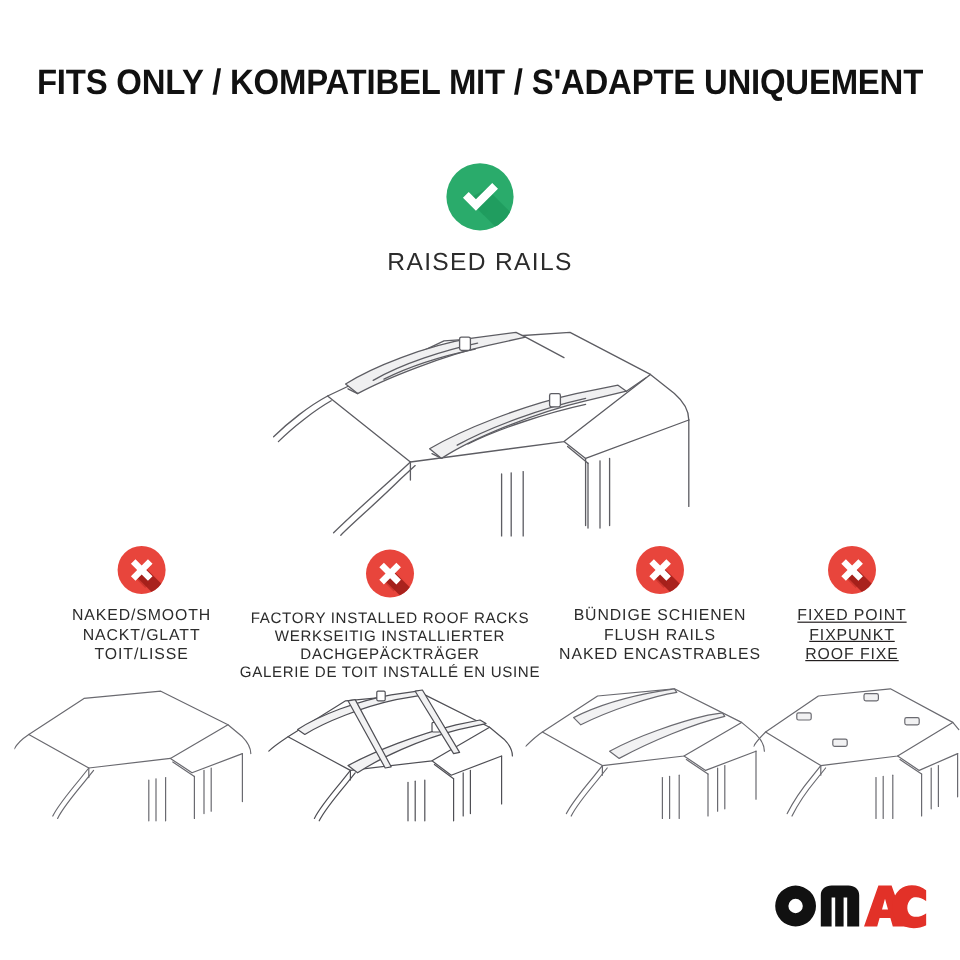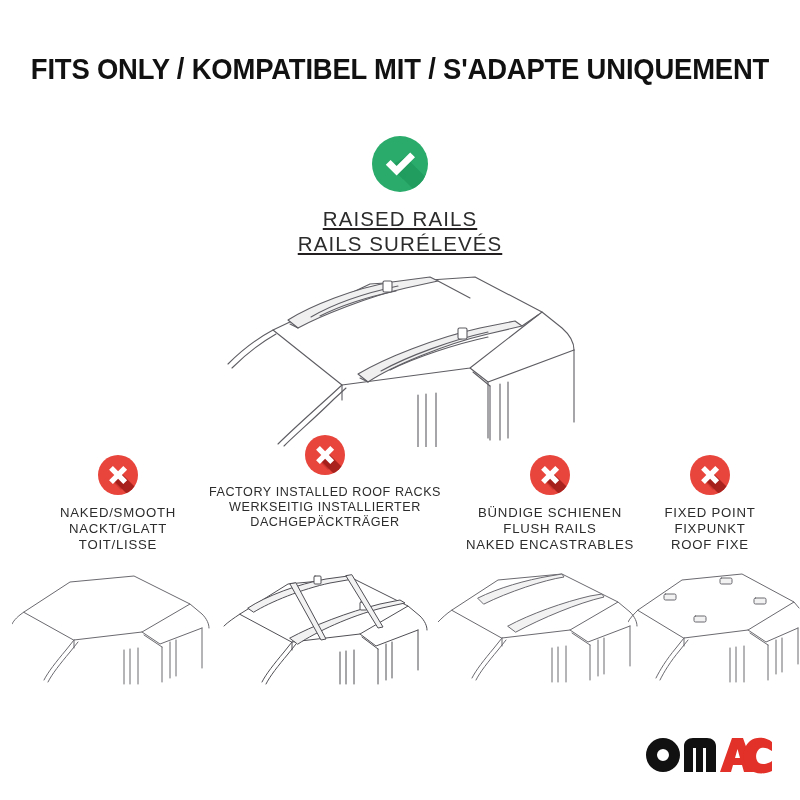--- a/index.html
+++ b/index.html
@@ -32,21 +32,20 @@
     white-space: nowrap;
   }
 
   
   .main-block {
     position: absolute;
     left: 0;
     right: 0;
     top: 136px;
     text-align: center;
-    text-decoration: underline;
   }
   .icon-badge {
     width: 56px;
     height: 56px;
     border-radius: 50%;
     margin: 0 auto;
     position: relative;
     overflow: hidden;
   }
   .icon-badge.ok   { background: #2aab6b; }
@@ -122,21 +121,20 @@
   <div class="icon-badge ok">
     <svg class="badge-shadow" viewBox="0 0 56 56" width="56" height="56" aria-hidden="true">
       <path d="M33.5 21 L56 43.5 L56 56 L44 56 L18 30 Z" fill="#1f9a5d" opacity="0.85"></path>
       <path d="M23.5 28.2 L20.0 31.7 L25.2 36.9 L24.9 37.2 L31 43.3 L34.5 39.8 Z" fill="#1f9a5d" opacity="0.55"></path>
       <path d="M13.8 28.8 L18.6 24.0 L24.6 30.0 L38.2 16.4 L43.0 21.2 L24.6 39.6 Z" fill="#ffffff"></path>
     </svg>
   </div>
 
   <div class="main-labels">
     <div>RAISED RAILS</div>
-    <div>RAILS SURÉLEVÉS</div>
   </div>
 </div>
 
 <div class="main-illustration">
   <svg viewBox="0 0 470 175" width="470" height="175" aria-hidden="true">
     <g fill="none" stroke="#5d5d63" stroke-width="1.1" stroke-linejoin="round" stroke-linecap="round">
 
       <path d="M103 58 L200 12 L305 5 L372 40 L300 96 L172 113 Z" fill="#ffffff"></path>
 
       <path d="M103 58 C 88 66, 70 80, 58 92"></path>
@@ -185,51 +183,52 @@
       <path d="M14.9 11.0 L11.1 14.8 L16.3 20.0 L11.1 25.2 L14.9 29.0 L20.1 23.8 L25.3 29.0 L29.1 25.2 L23.9 20.0 L29.1 14.8 L25.3 11.0 L20.1 16.2 Z" fill="#ffffff"></path>
     </svg>
   </div>
   <div class="labels">
     <div>NAKED/SMOOTH</div>
     <div>NACKT/GLATT</div>
     <div>TOIT/LISSE</div>
   </div>
 </div>
 
-<div class="bad-col wide" style="left:190px; top:435px; width:270px;">
+<div class="bad-col wide" style="left:190px; top:458px; width:270px;">
   <div class="icon-badge bad">
     <svg class="badge-shadow" viewBox="0 0 40 40" width="40" height="40" aria-hidden="true">
       <path d="M22.5 17.5 L40 35 L40 40 L30 40 L14 24 Z" fill="#9e1c18" opacity="0.85"></path>
       <path d="M16.8 21.5 L13.2 25.1 L23.0 34.9 L26.6 31.3 Z" fill="#9e1c18" opacity="0.35"></path>
       <path d="M14.9 11.0 L11.1 14.8 L16.3 20.0 L11.1 25.2 L14.9 29.0 L20.1 23.8 L25.3 29.0 L29.1 25.2 L23.9 20.0 L29.1 14.8 L25.3 11.0 L20.1 16.2 Z" fill="#ffffff"></path>
     </svg>
   </div>
   <div class="labels">
     <div>FACTORY INSTALLED ROOF RACKS</div>
     <div>WERKSEITIG INSTALLIERTER</div>
     <div>DACHGEPÄCKTRÄGER</div>
+    <div>GALERIE DE TOIT INSTALLÉ EN USINE</div>
   </div>
 </div>
 
 <div class="bad-col" style="left:455px; top:455px; width:190px;">
   <div class="icon-badge bad">
     <svg class="badge-shadow" viewBox="0 0 40 40" width="40" height="40" aria-hidden="true">
       <path d="M22.5 17.5 L40 35 L40 40 L30 40 L14 24 Z" fill="#9e1c18" opacity="0.85"></path>
       <path d="M16.8 21.5 L13.2 25.1 L23.0 34.9 L26.6 31.3 Z" fill="#9e1c18" opacity="0.35"></path>
       <path d="M14.9 11.0 L11.1 14.8 L16.3 20.0 L11.1 25.2 L14.9 29.0 L20.1 23.8 L25.3 29.0 L29.1 25.2 L23.9 20.0 L29.1 14.8 L25.3 11.0 L20.1 16.2 Z" fill="#ffffff"></path>
     </svg>
   </div>
   <div class="labels">
     <div>BÜNDIGE SCHIENEN</div>
     <div>FLUSH RAILS</div>
     <div>NAKED ENCASTRABLES</div>
   </div>
 </div>
 
-<div class="bad-col" style="left:632px; top:455px; width:156px;">
+<div class="bad-col" style="left:632px; top:455px; width:156px;text-decoration:underline;">
   <div class="icon-badge bad">
     <svg class="badge-shadow" viewBox="0 0 40 40" width="40" height="40" aria-hidden="true">
       <path d="M22.5 17.5 L40 35 L40 40 L30 40 L14 24 Z" fill="#9e1c18" opacity="0.85"></path>
       <path d="M16.8 21.5 L13.2 25.1 L23.0 34.9 L26.6 31.3 Z" fill="#9e1c18" opacity="0.35"></path>
       <path d="M14.9 11.0 L11.1 14.8 L16.3 20.0 L11.1 25.2 L14.9 29.0 L20.1 23.8 L25.3 29.0 L29.1 25.2 L23.9 20.0 L29.1 14.8 L25.3 11.0 L20.1 16.2 Z" fill="#ffffff"></path>
     </svg>
   </div>
   <div class="labels">
     <div>FIXED POINT</div>
     <div>FIXPUNKT</div>

